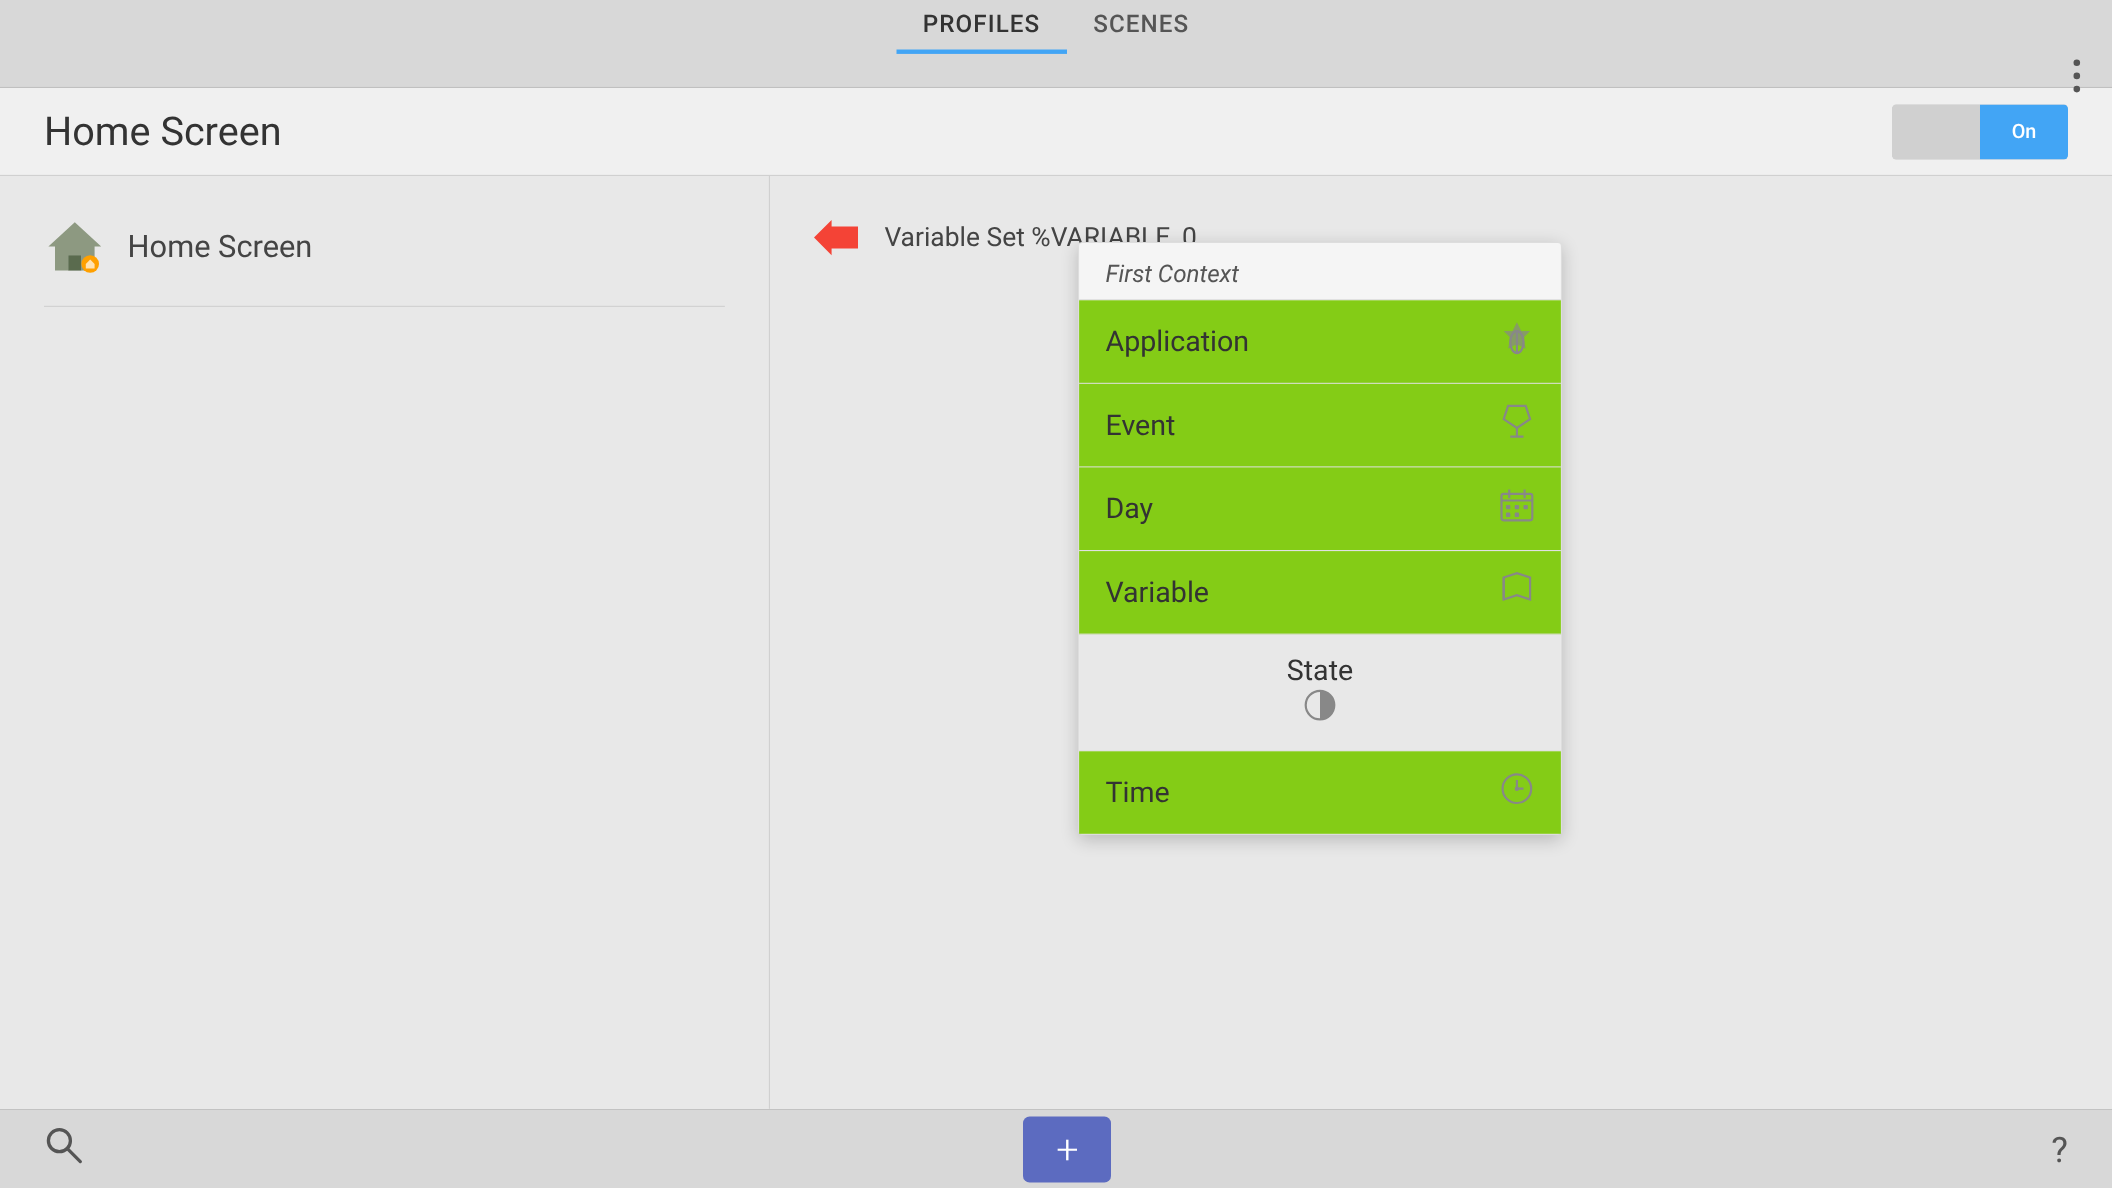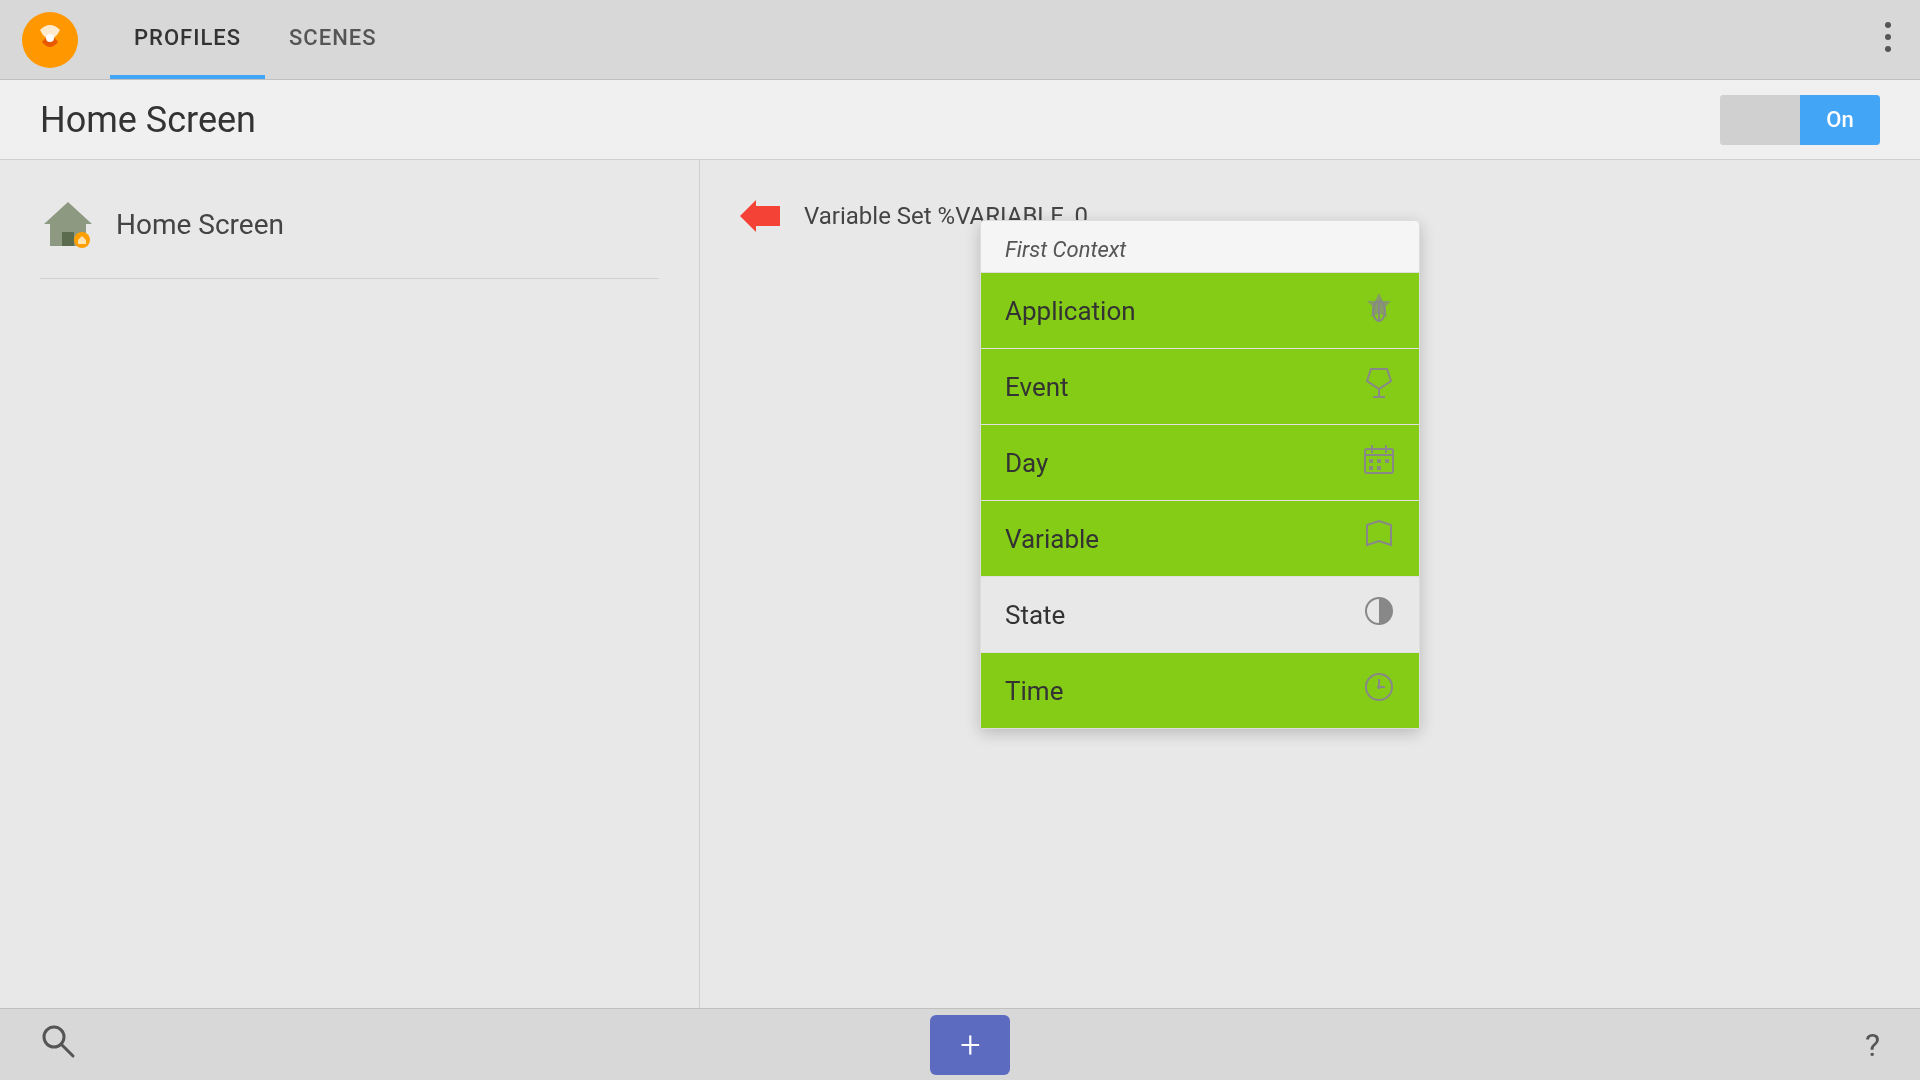--- a/index.html
+++ b/index.html
@@ -14,20 +14,21 @@
 
     
     .top-bar {
       width: 100%;
       height: 80px;
       background: #d8d8d8;
       display: flex;
       align-items: center;
       padding: 0 20px;
       border-bottom: 1px solid #c0c0c0;
+      flex-direction: column;
     }
     .app-logo {
       width: 60px;
       height: 60px;
       margin-right: 30px;
     }
     .nav-tabs {
       display: flex;
       gap: 0;
       height: 100%;
@@ -95,21 +96,21 @@
       font-size: 20px;
       color: #888;
     }
     .toggle-on {
       width: 80px;
       height: 50px;
       background: #42a5f5;
       display: flex;
       align-items: center;
       justify-content: center;
-      font-size: 22px;
+      font-size: 18px;
       font-weight: 500;
       color: white;
       cursor: pointer;
     }
 
     
     .main-content {
       display: flex;
       height: calc(1080px - 80px - 80px - 72px);
       position: relative;
@@ -190,20 +191,21 @@
       border-bottom: 1px solid #e0e0e0;
       cursor: pointer;
       background: #84cc16;
     }
     .dropdown-item:last-child {
       border-bottom: none;
     }
     .dropdown-item:hover,
     .dropdown-item.hovered {
       background: #e8e8e8;
+      flex-direction: column;
     }
     .dropdown-item-label {
       font-size: 26px;
       color: #333;
     }
     .dropdown-item-icon {
       font-size: 28px;
       color: #666;
     }
 

